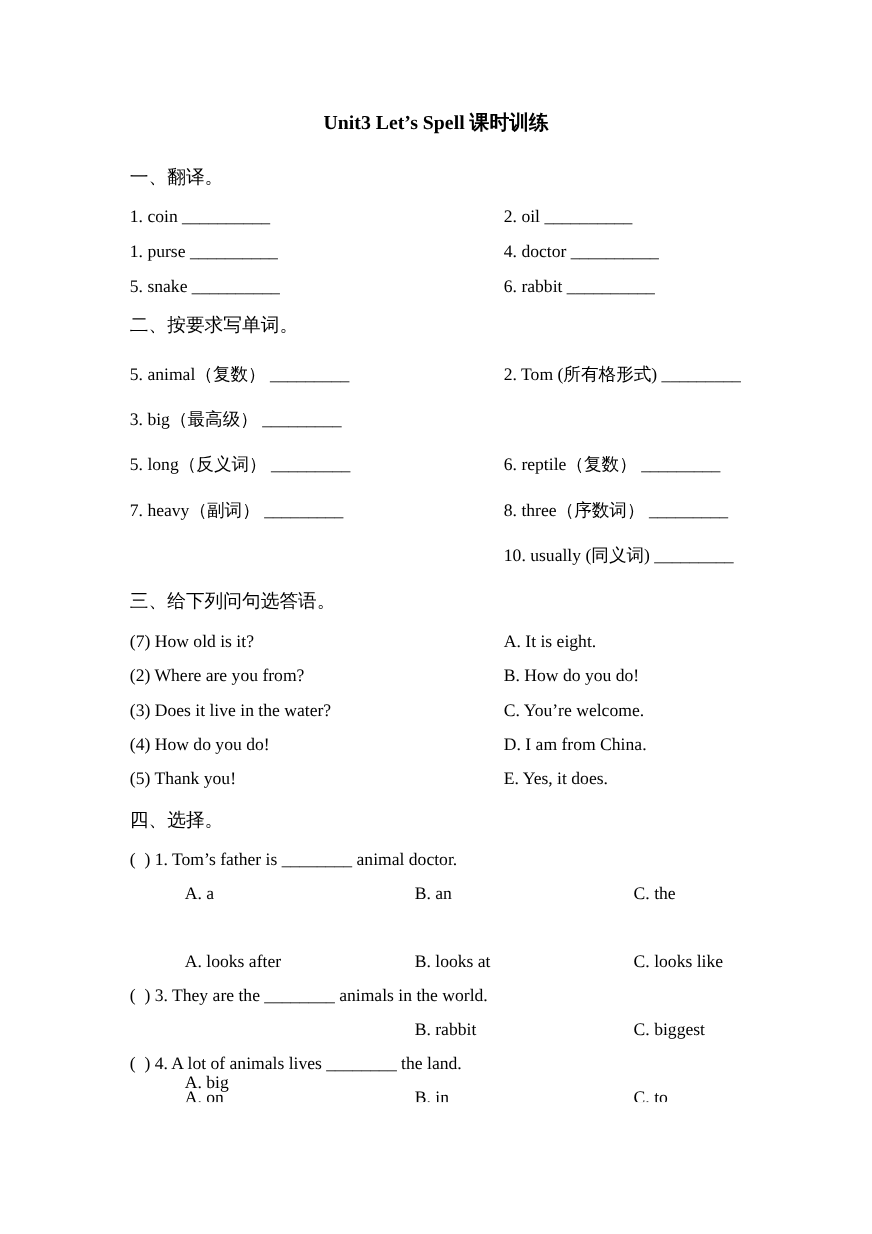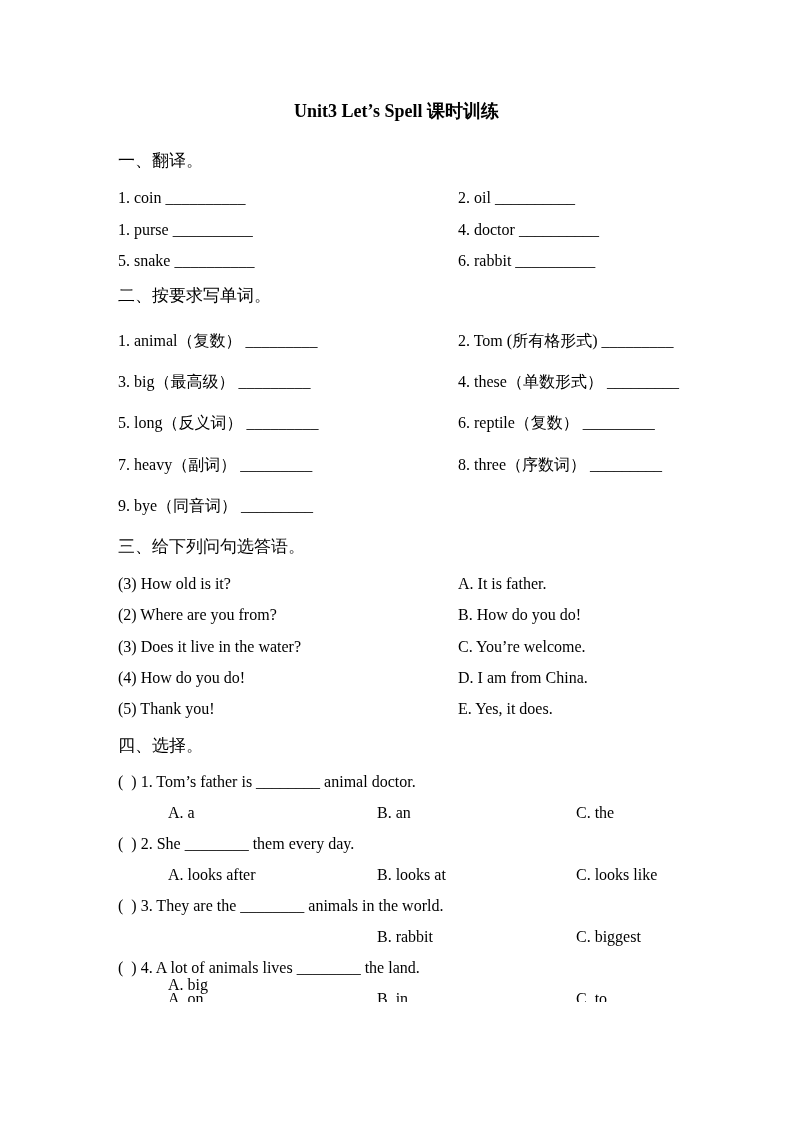--- a/index.html
+++ b/index.html
@@ -42,50 +42,48 @@
 
   <div class="t zh col-l" style="top:150px">一、翻译。</div>
   <span class="t col-l" style="top:188px">1. coin __________</span>
   <span class="t col-r" style="top:188px">2. oil __________</span>
   <span class="t col-l" style="top:220px">1. purse __________</span>
   <span class="t col-r" style="top:220px">4. doctor __________</span>
   <span class="t col-l" style="top:251px">5. snake __________</span>
   <span class="t col-r" style="top:251px">6. rabbit __________</span>
 
   <div class="t zh col-l" style="top:285px">二、按要求写单词。</div>
-  <span class="t col-l" style="top:331px">1. animal（复数） _________</span>
+  <span class="t col-l" style="top:331px">5. animal（复数） _________</span>
   <span class="t col-r" style="top:331px">2. Tom (所有格形式) _________</span>
   <span class="t col-l" style="top:372px">3. big（最高级） _________</span>
-  <span class="t col-r" style="top:372px">4. these（单数形式） _________</span>
   <span class="t col-l" style="top:413px">5. long（反义词） _________</span>
   <span class="t col-r" style="top:413px">6. reptile（复数） _________</span>
   <span class="t col-l" style="top:455px">7. heavy（副词） _________</span>
   <span class="t col-r" style="top:455px">8. three（序数词） _________</span>
-  <span class="t col-l" style="top:496px">9. bye（同音词） _________</span>
+  <span class="t col-r" style="top:496px">10. usually (同义词) _________</span>
 
   <div class="t zh col-l" style="top:536px">三、给下列问句选答语。</div>
-  <span class="t col-l" style="top:574px">(3) How old is it?</span>
-  <span class="t col-r" style="top:574px">A. It is father.</span>
+  <span class="t col-l" style="top:574px">(7) How old is it?</span>
+  <span class="t col-r" style="top:574px">A. It is eight.</span>
   <span class="t col-l" style="top:605px">(2) Where are you from?</span>
   <span class="t col-r" style="top:605px">B. How do you do!</span>
   <span class="t col-l" style="top:637px">(3) Does it live in the water?</span>
   <span class="t col-r" style="top:637px">C. You’re welcome.</span>
   <span class="t col-l" style="top:668px">(4) How do you do!</span>
   <span class="t col-r" style="top:668px">D. I am from China.</span>
   <span class="t col-l" style="top:699px">(5) Thank you!</span>
   <span class="t col-r" style="top:699px">E. Yes, it does.</span>
 
   <div class="t zh col-l" style="top:735px">四、选择。</div>
 
   <span class="t col-l" style="top:772px">(  ) 1. Tom’s father is ________ animal doctor.</span>
   <span class="t opt-a" style="top:803px">A. a</span>
   <span class="t opt-b" style="top:803px">B. an</span>
   <span class="t opt-c" style="top:803px">C. the</span>
 
-  <span class="t col-l" style="top:834px">(  ) 2. She ________ them every day.</span>
   <span class="t opt-a" style="top:865px">A. looks after</span>
   <span class="t opt-b" style="top:865px">B. looks at</span>
   <span class="t opt-c" style="top:865px">C. looks like</span>
 
   <span class="t col-l" style="top:896px">(  ) 3. They are the ________ animals in the world.</span>
   <span class="t opt-a" style="top:975px">A. big</span>
   <span class="t opt-b" style="top:927px">B. rabbit</span>
   <span class="t opt-c" style="top:927px">C. biggest</span>
 
   <span class="t col-l" style="top:958px">(  ) 4. A lot of animals lives ________ the land.</span>

